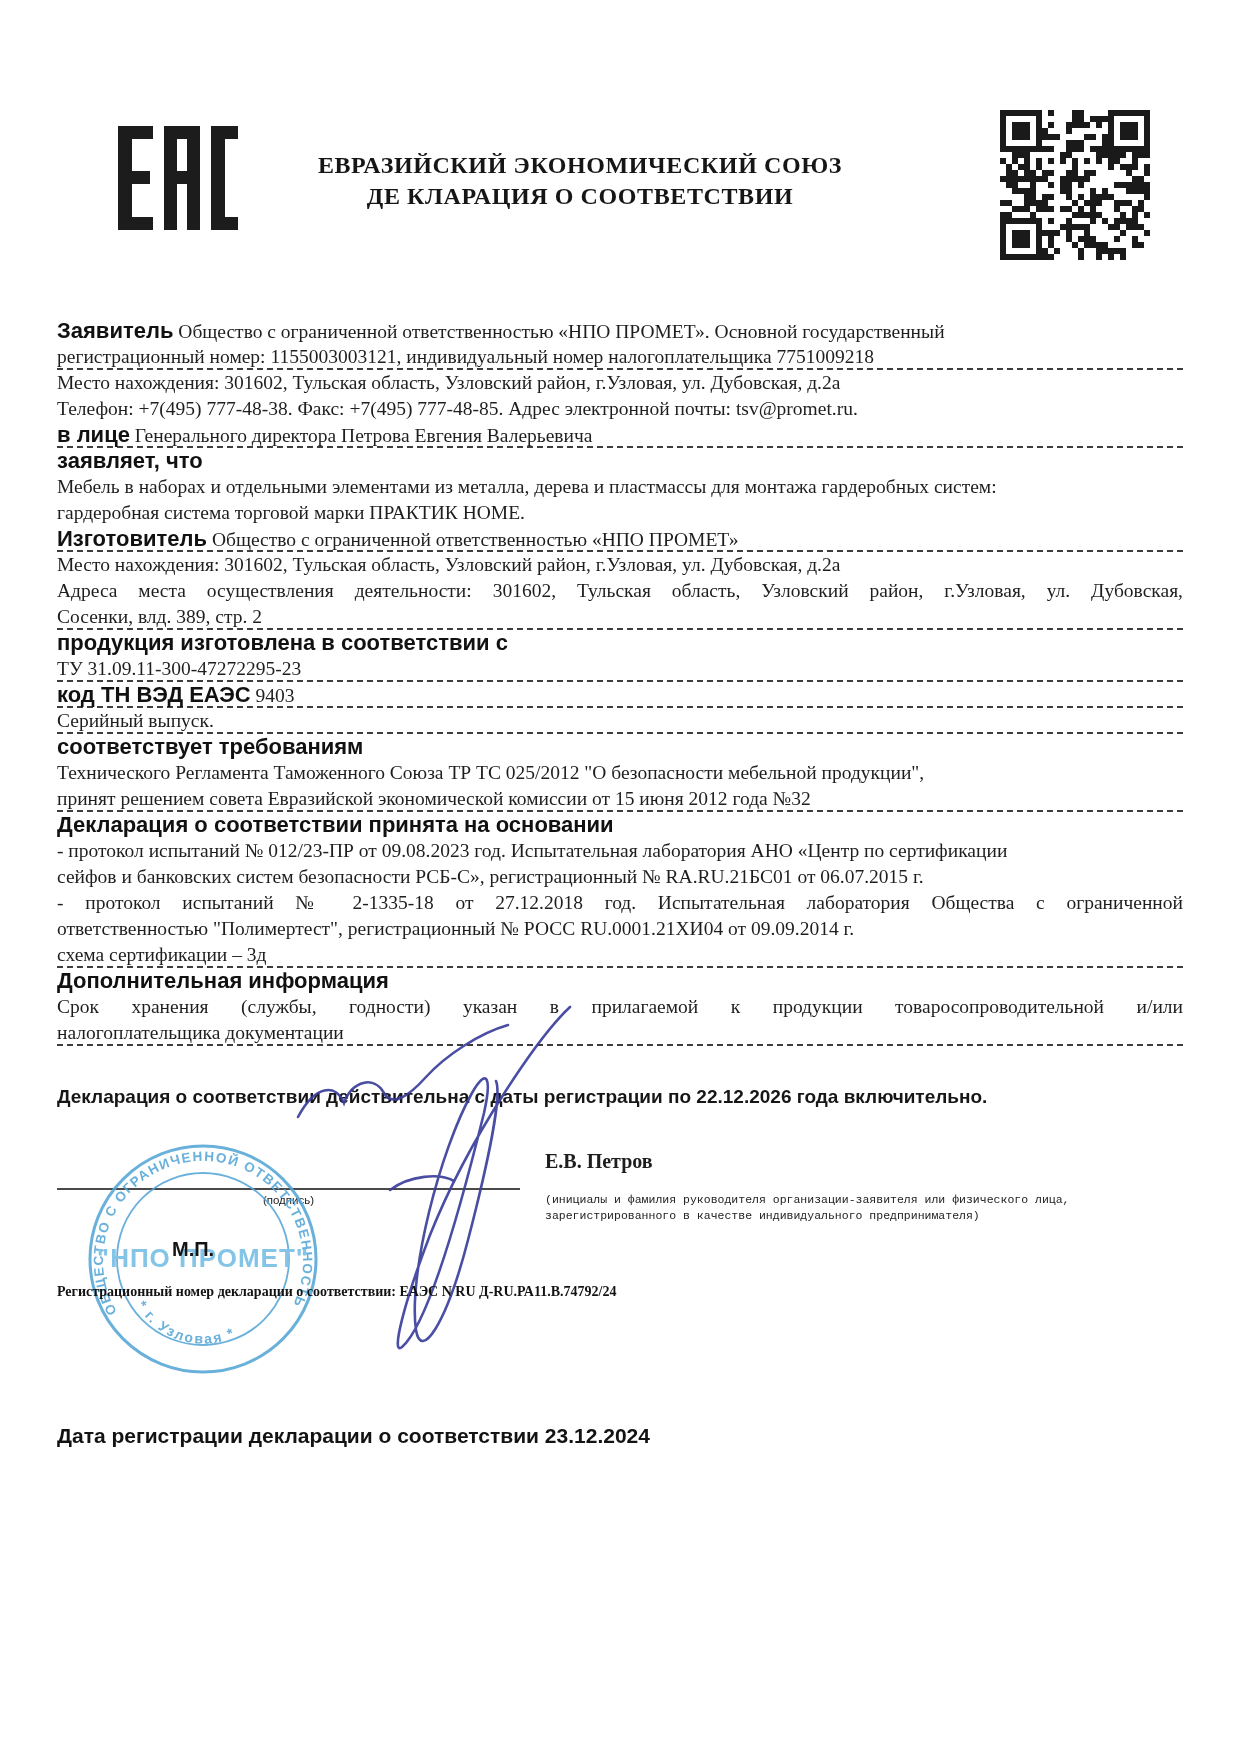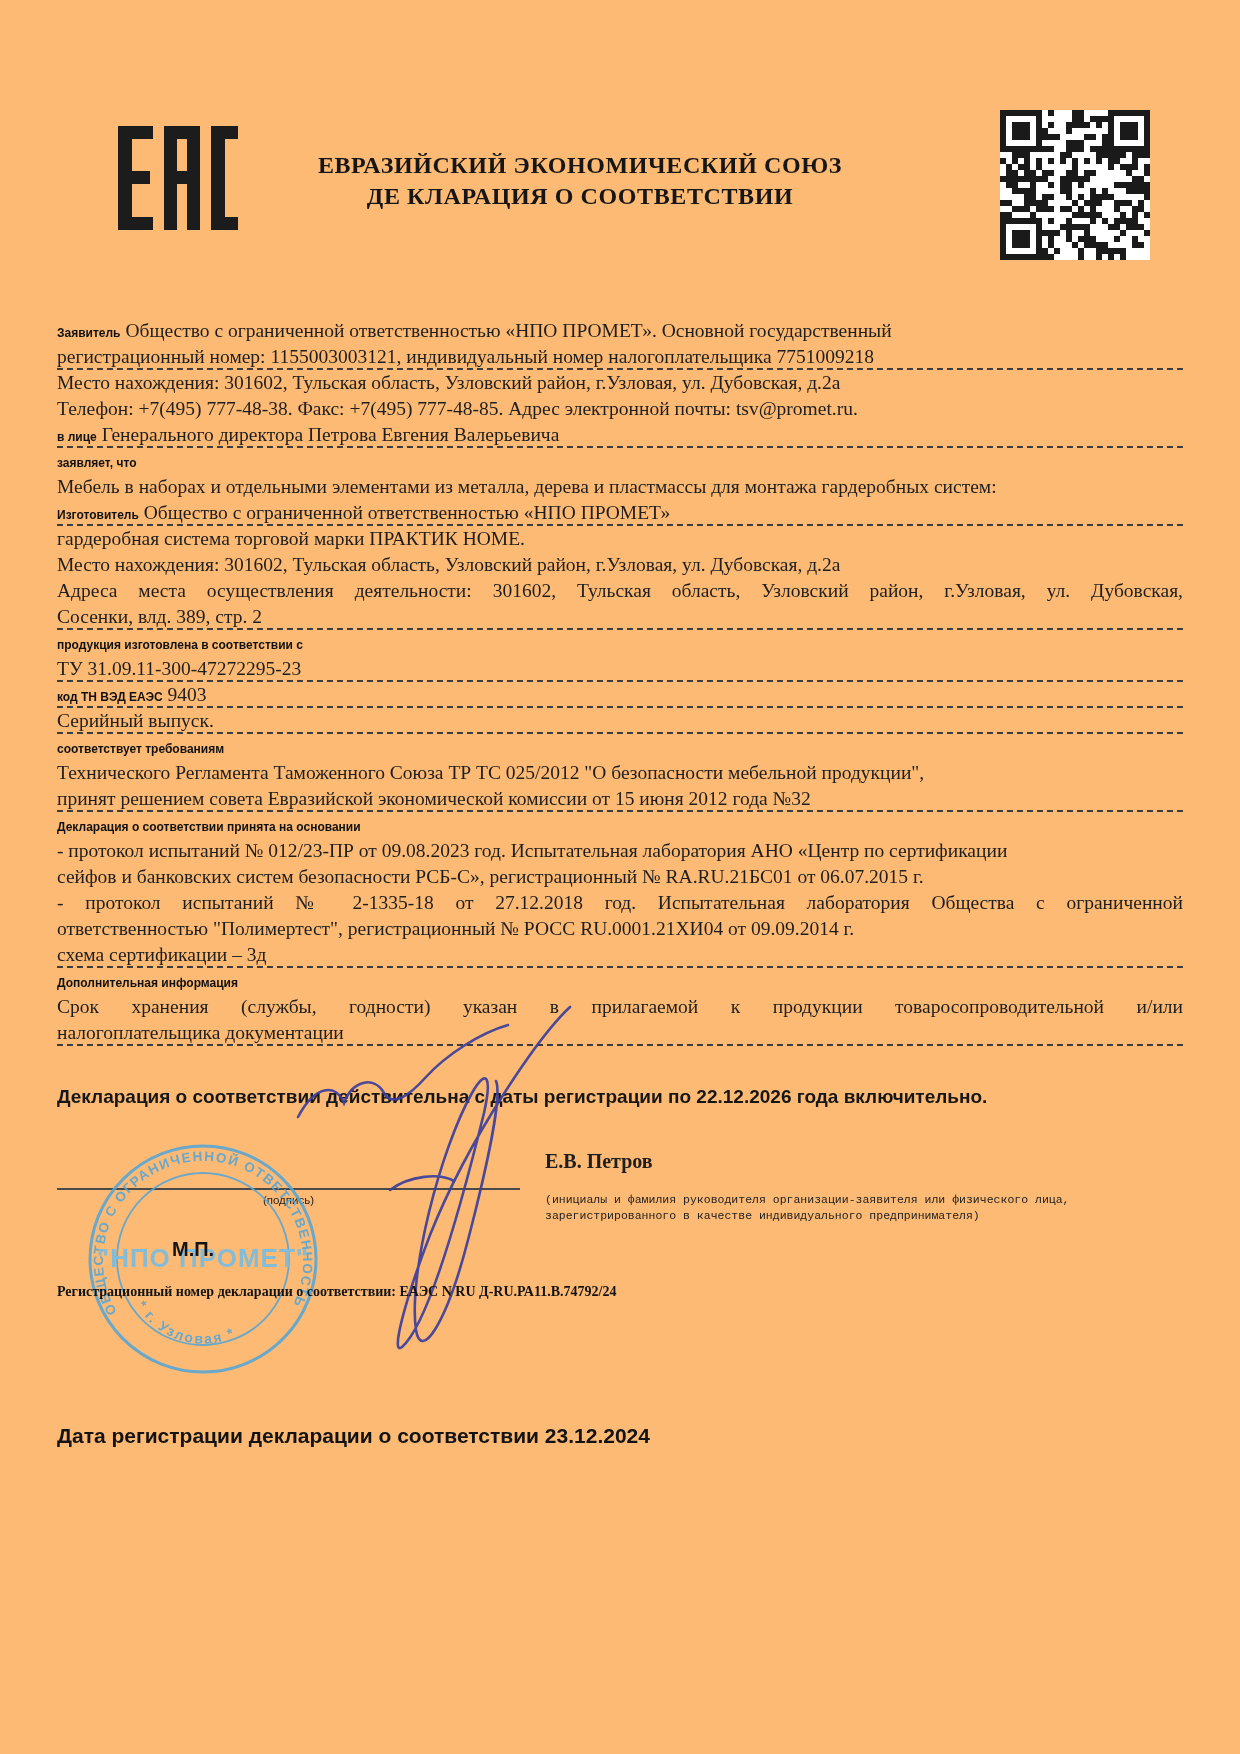--- a/index.html
+++ b/index.html
@@ -1,29 +1,29 @@
 <!DOCTYPE html>
 <html><head>
 <meta charset="utf-8">
 <style>
   html,body{margin:0;padding:0;background:#e8e8e8;}
-  #page{position:relative;width:1240px;height:1754px;background:#fdba74;margin:0 auto;overflow:hidden;
+  #page{position:relative;width:1240px;height:1754px;background:#ffffff;margin:0 auto;overflow:hidden;
         font-family:"Liberation Serif",serif;color:#1e1e1e;}
   
   #eac-logo{position:absolute;left:118px;top:126px;}
   #title{position:absolute;left:250px;top:150px;width:660px;text-align:center;
          font-family:"Liberation Serif",serif;font-weight:bold;font-size:24px;line-height:31px;
          letter-spacing:.6px;color:#161616;}
   #qr{position:absolute;left:1000px;top:110px;}
   
   #document-body{position:absolute;left:57px;top:318px;width:1126px;}
   .line{position:relative;height:26px;line-height:26px;font-size:19.5px;box-sizing:border-box;white-space:nowrap;}
   .line.dashed{border-bottom:2.4px dashed #3d3d3d;height:26px;}
   .line.justify{white-space:normal;text-align:justify;text-align-last:justify;}
-  .lbl{font-family:"Liberation Sans",sans-serif;font-weight:bold;font-size:12px;color:#111;margin-top:45px;}
+  .lbl{font-family:"Liberation Sans",sans-serif;font-weight:bold;font-size:22px;color:#111;margin-top:45px;}
   .txt{font-family:"Liberation Serif",serif;}
   
   #validity{position:absolute;left:57px;top:1086px;width:1126px;
             font-family:"Liberation Sans",sans-serif;font-weight:bold;font-size:19px;color:#161616;}
   
   #signee-name{position:absolute;left:545px;top:1150px;font-size:20px;font-family:"Liberation Serif",serif;font-weight:bold;}
   #sig-line{position:absolute;left:57px;top:1188px;width:463px;border-top:2px solid #4a4a4a;}
   #sig-caption{position:absolute;left:57px;top:1194px;width:463px;text-align:center;
                font-family:"Liberation Sans",sans-serif;font-size:11.5px;color:#222;}
   #signee-caption{position:absolute;left:545px;top:1192px;width:660px;
@@ -391,22 +391,22 @@
       </svg></div>
 
   <div id="document-body">
       <div class="line"><span class="lbl">Заявитель</span><span class="txt"> Общество с ограниченной ответственностью «НПО ПРОМЕТ».  Основной государственный</span></div>
       <div class="line dashed"><span class="txt">регистрационный номер: 1155003003121, индивидуальный номер налогоплательщика 7751009218</span></div>
       <div class="line"><span class="txt">Место нахождения: 301602, Тульская область, Узловский район, г.Узловая, ул. Дубовская, д.2а</span></div>
       <div class="line"><span class="txt">Телефон: +7(495) 777-48-38. Факс: +7(495) 777-48-85. Адрес электронной почты: tsv@promet.ru.</span></div>
       <div class="line dashed"><span class="lbl">в лице</span><span class="txt"> Генерального директора Петрова Евгения Валерьевича</span></div>
       <div class="line"><span class="lbl">заявляет, что</span></div>
       <div class="line"><span class="txt">Мебель в наборах и отдельными элементами из металла, дерева и пластмассы для монтажа гардеробных систем:</span></div>
+      <div class="line"><span class="txt">гардеробная система торговой марки ПРАКТИК HOME.</span></div>
       <div class="line dashed"><span class="lbl">Изготовитель</span><span class="txt"> Общество с ограниченной ответственностью «НПО ПРОМЕТ»</span></div>
-      <div class="line"><span class="txt">гардеробная система торговой марки ПРАКТИК HOME.</span></div>
       <div class="line"><span class="txt">Место нахождения: 301602, Тульская область, Узловский район, г.Узловая, ул. Дубовская, д.2а</span></div>
       <div class="line justify"><span class="txt">Адреса места осуществления деятельности: 301602, Тульская область, Узловский район, г.Узловая, ул. Дубовская,</span></div>
       <div class="line dashed"><span class="txt">Сосенки, влд. 389, стр. 2</span></div>
       <div class="line"><span class="lbl">продукция изготовлена в соответствии с</span></div>
       <div class="line dashed"><span class="txt">ТУ 31.09.11-300-47272295-23</span></div>
       <div class="line dashed"><span class="lbl">код ТН ВЭД ЕАЭС</span><span class="txt"> 9403</span></div>
       <div class="line dashed"><span class="txt">Серийный выпуск.</span></div>
       <div class="line"><span class="lbl">соответствует требованиям</span></div>
       <div class="line"><span class="txt">Технического Регламента Таможенного Союза ТР ТС 025/2012 "О безопасности мебельной продукции",</span></div>
       <div class="line dashed"><span class="txt">принят решением совета Евразийской экономической комиссии от 15 июня 2012 года №32</span></div>

